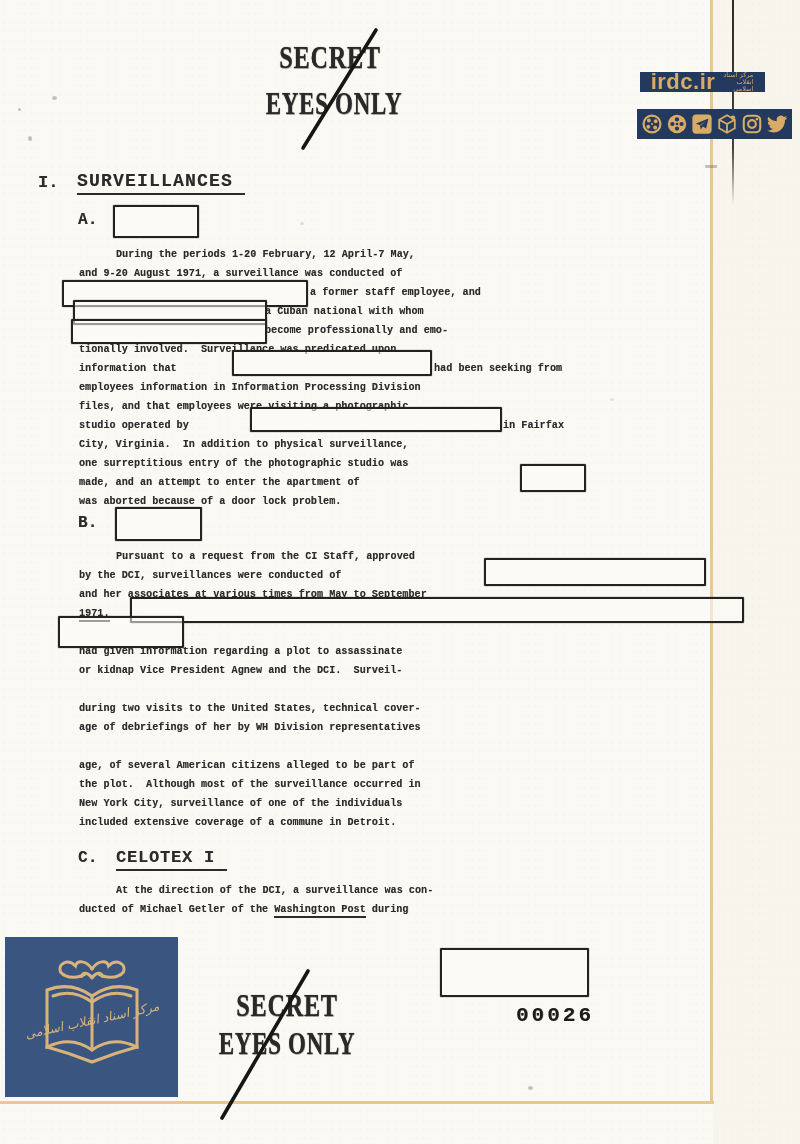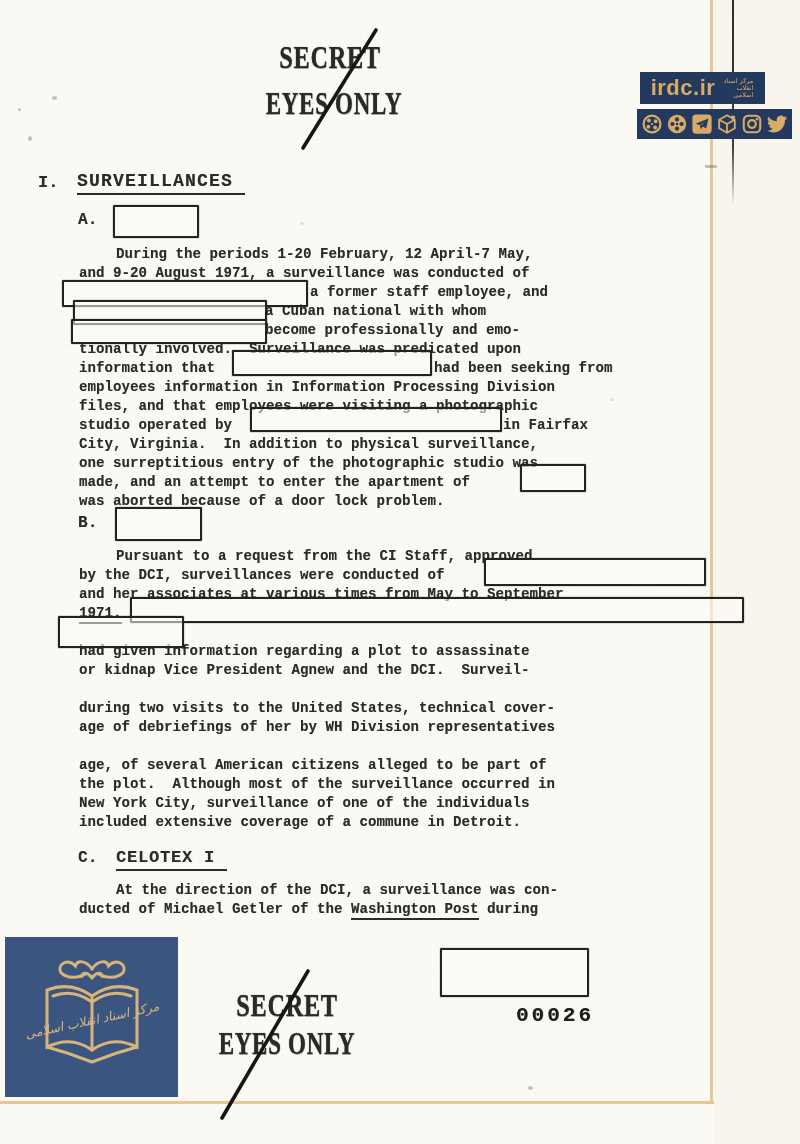--- a/index.html
+++ b/index.html
@@ -3,21 +3,21 @@
 <meta charset="utf-8">
 <style>
   html,body{margin:0;padding:0;}
   body{width:800px;height:1144px;position:relative;overflow:hidden;
        background:#faf9f4;
        font-family:"Liberation Mono",monospace;}
   .page{position:absolute;inset:0;
         background-image:radial-gradient(rgba(60,55,45,0.018) 1px, transparent 1.2px);
         background-size:7px 9px;}
   
-  .tl{position:absolute;white-space:pre;font-size:14px;line-height:19px;
+  .tl{position:absolute;white-space:pre;font-size:10px;line-height:19px;
       font-weight:700;color:#2b2b2b;letter-spacing:0.1px;
       text-shadow:0.3px 0.3px 0.5px rgba(43,40,38,0.45);}
   .heading-num{font-size:17px;}
   .heading-title{font-size:18px;letter-spacing:1.2px;}
   .u{border-bottom:2px solid #2e2c2a;padding-bottom:1px;}
   .u-wide{border-bottom:2px solid #2e2c2a;padding-bottom:2px;padding-right:12px;}
   .slabel{font-size:16px;}
   .ctitle{font-size:17px;letter-spacing:0.8px;text-align:right;}
   
   .rbox{position:absolute;border:2px solid #242220;border-radius:1px;
@@ -28,21 +28,21 @@
          text-shadow:0 0 1px rgba(25,24,22,0.8), 0.5px 0.5px 0 rgba(25,24,22,0.35);}
   .stamp-l1{font-size:31px;letter-spacing:1px;transform:translateX(-50%) scale(0.78,1.02);}
   .stamp-l2{font-size:31px;letter-spacing:1px;transform:translateX(-50%) scale(0.74,1.0);}
   .vtan{position:absolute;left:710px;top:0;width:3px;height:1103px;background:#e9c795;}
   .htan{position:absolute;left:0;top:1101px;width:714px;height:3px;background:#e9c795;}
   .vblack{position:absolute;left:732px;top:0;width:2px;height:205px;
           background:linear-gradient(to bottom,rgba(35,33,30,0.95) 0%,rgba(35,33,30,0.85) 72%,rgba(35,33,30,0) 100%);}
   .tint-right{position:absolute;left:713px;top:0;width:87px;height:1144px;background:rgba(235,214,178,0.10);}
   
   .badge{position:absolute;display:flex;align-items:center;justify-content:center;}
-  .badge1{left:640px;top:72px;width:125px;height:32px;gap:4px;}
+  .badge1{left:640px;top:72px;width:125px;height:20px;gap:4px;}
   .badge2{left:637px;top:109px;width:155px;height:30px;gap:3px;}
   .navy{background:#24395e;}
   .irdc-site{font-family:"Liberation Sans",sans-serif;font-weight:700;font-size:22px;
              color:#d8ab66;letter-spacing:0.5px;line-height:1;}
   .irdc-mark{width:34px;font-size:6.5px;line-height:7px;color:#d8ab66;text-align:right;
              font-family:"DejaVu Sans",sans-serif;direction:rtl;
              border-right:1px solid rgba(216,171,102,0.0);}
   .icon{width:22px;height:22px;display:block;}
   
   .logo-plate{position:absolute;left:5px;top:937px;width:173px;height:160px;background:#3a5680;

